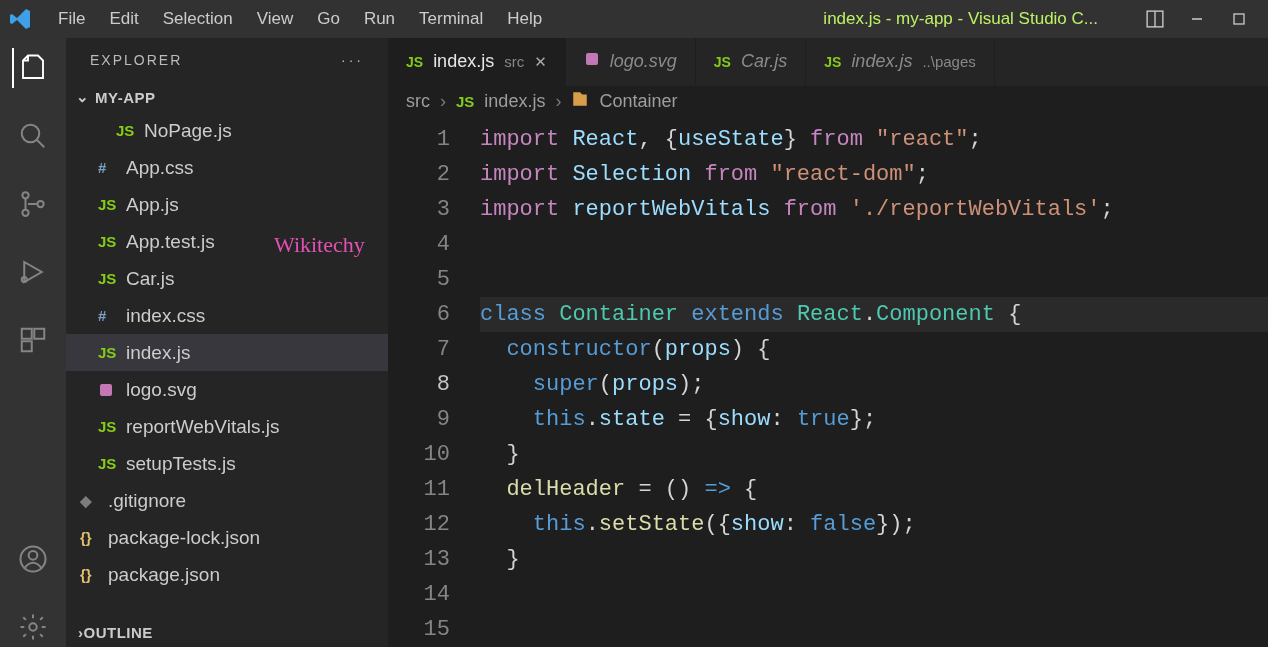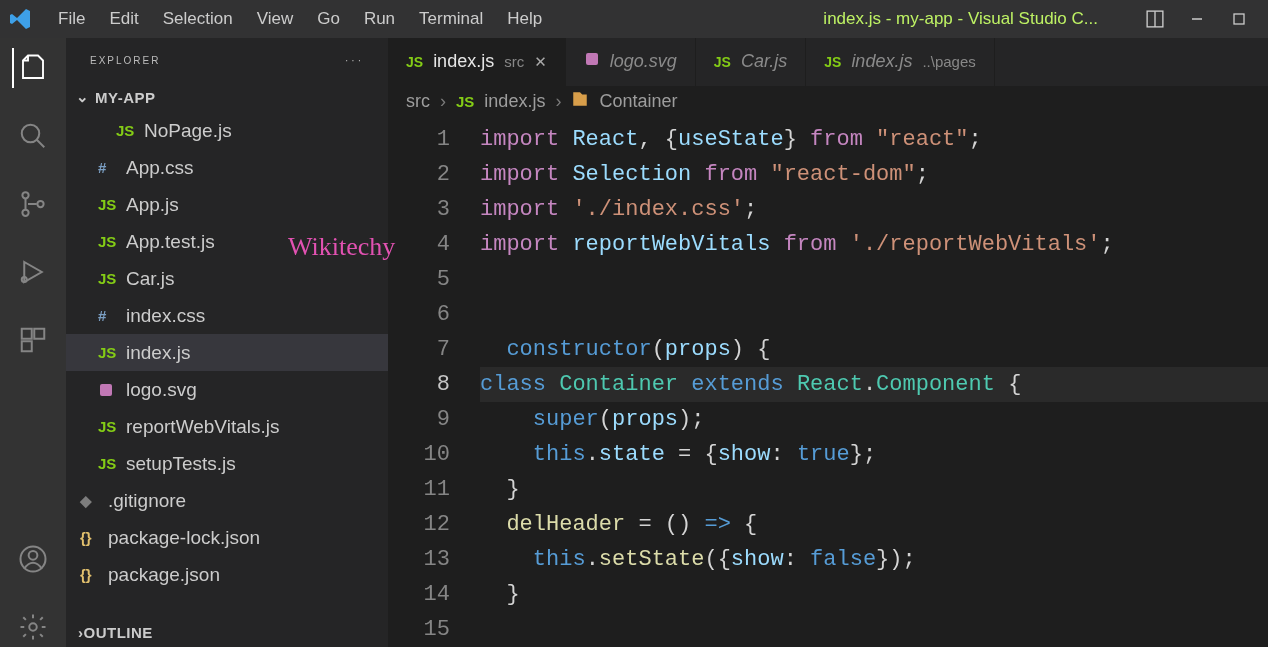--- a/index.html
+++ b/index.html
@@ -9,21 +9,21 @@
 .titlebar .menu-item { padding:0 12px; cursor:pointer; }
 .titlebar .spacer { flex:1; }
 .titlebar .win-title { color:#bef264; }
 .titlebar .win-ctrl { width:42px; height:28px; display:flex; align-items:center; justify-content:center; }
 .main { display:flex; height:609px; }
 .activity-bar { width:66px; background:#333333; display:flex; flex-direction:column; align-items:center; padding-top:10px; gap:28px; }
 .activity-bar .aicon { width:40px; height:40px; display:flex; align-items:center; justify-content:center; color:#858585; }
 .activity-bar .aicon.active { color:#fff; border-left:2px solid #fff; margin-left:-2px; }
 .activity-bar .spacer-v { flex:1; }
 .sidebar { width:322px; background:#252526; display:flex; flex-direction:column; }
-.sidebar-header { height:44px; display:flex; align-items:center; padding:0 24px; font-size:10px; letter-spacing:2px; color:#bbbbbb; justify-content:space-between; }
+.sidebar-header { height:44px; display:flex; align-items:center; padding:0 24px; font-size:14px; letter-spacing:2px; color:#bbbbbb; justify-content:space-between; }
 .section-hdr { height:30px; display:flex; align-items:center; padding:0 10px; font-size:15px; font-weight:bold; color:#cccccc; letter-spacing:0.5px; cursor:pointer; }
 .section-hdr .chev { margin-right:6px; }
 .files { flex:0 0 auto; }
 .file-row { height:37px; display:flex; align-items:center; padding-left:32px; font-size:19px; color:#cccccc; cursor:pointer; position:relative; }
 .file-row.active { background:#37373d; }
 .file-row .ficon { width:28px; display:inline-flex; align-items:center; font-weight:bold; font-size:15px; }
 .ic-js { color:#84cc16; }
 .ic-css { color:#7a9ec2; }
 .ic-svg { color:#c178b5; }
 .ic-git { color:#7d7d7d; }
@@ -44,21 +44,21 @@
 .code-lines { flex:1; padding-top:4px; position:relative; }
 .code-lines .line { height:35px; white-space:pre; position:relative; }
 .hl-line { background:#2a2a2a; }
 .tok-kw { color:#c586c0; }
 .tok-var { color:#9cdcfe; }
 .tok-type { color:#4ec9b0; }
 .tok-str { color:#ce9178; }
 .tok-fn { color:#dcdcaa; }
 .tok-const { color:#569cd6; }
 .tok-pun { color:#d4d4d4; }
-.watermark { position:absolute; left:288px; top:232px; color:#e252b2; font-size:26px; font-family:"Segoe UI"; pointer-events:none; }
+.watermark { position:absolute; left:274px; top:232px; color:#e252b2; font-size:22px; font-family:"Segoe UI"; pointer-events:none; }
 </style>
 </head>
 <body>
 
 <div class="titlebar">
   <svg class="logo" viewBox="0 0 24 24">
       <path fill="#3ea0e8" d="M18 2l4 2v16l-4 2-9-9-5 4-2-1V8l2-1 5 4 9-9z"></path>
     </svg>
   <span id="menu-container"><span class="menu-item">File</span><span class="menu-item">Edit</span><span class="menu-item">Selection</span><span class="menu-item">View</span><span class="menu-item">Go</span><span class="menu-item">Run</span><span class="menu-item">Terminal</span><span class="menu-item">Help</span></span>
   <span class="spacer"></span>
@@ -255,26 +255,25 @@
           <div class="">10</div>
           <div class="">11</div>
           <div class="">12</div>
           <div class="">13</div>
           <div class="">14</div>
           <div class="">15</div>
         </div>
       <div class="code-lines" id="code-lines">
           <div class="line"><span class="tok-kw">import</span> <span class="tok-var">React</span><span class="tok-pun">, {</span><span class="tok-var">useState</span><span class="tok-pun">}</span> <span class="tok-kw">from</span> <span class="tok-str">"react"</span><span class="tok-pun">;</span></div>
           <div class="line"><span class="tok-kw">import</span> <span class="tok-var">Selection</span> <span class="tok-kw">from</span> <span class="tok-str">"react-dom"</span><span class="tok-pun">;</span></div>
-          <div class="line"><span class="tok-kw">import</span> <span class="tok-str">'./index.css'</span><span class="tok-pun">;</span></div>
           <div class="line"><span class="tok-kw">import</span> <span class="tok-var">reportWebVitals</span> <span class="tok-kw">from</span> <span class="tok-str">'./reportWebVitals'</span><span class="tok-pun">;</span></div>
           <div class="line"></div>
           <div class="line"></div>
+          <div class="line hl-line"><span class="tok-const">class</span> <span class="tok-type">Container</span> <span class="tok-const">extends</span> <span class="tok-type">React</span><span class="tok-pun">.</span><span class="tok-type">Component</span> <span class="tok-pun">{</span></div>
           <div class="line">  <span class="tok-const">constructor</span><span class="tok-pun">(</span><span class="tok-var">props</span><span class="tok-pun">) {</span></div>
-          <div class="line hl-line"><span class="tok-const">class</span> <span class="tok-type">Container</span> <span class="tok-const">extends</span> <span class="tok-type">React</span><span class="tok-pun">.</span><span class="tok-type">Component</span> <span class="tok-pun">{</span></div>
           <div class="line">    <span class="tok-const">super</span><span class="tok-pun">(</span><span class="tok-var">props</span><span class="tok-pun">);</span></div>
           <div class="line">    <span class="tok-const">this</span><span class="tok-pun">.</span><span class="tok-var">state</span> <span class="tok-pun">= {</span><span class="tok-var">show</span><span class="tok-pun">:</span> <span class="tok-const">true</span><span class="tok-pun">};</span></div>
           <div class="line">  <span class="tok-pun">}</span></div>
           <div class="line">  <span class="tok-fn">delHeader</span> <span class="tok-pun">= () </span><span class="tok-const">=&gt;</span><span class="tok-pun"> {</span></div>
           <div class="line">    <span class="tok-const">this</span><span class="tok-pun">.</span><span class="tok-fn">setState</span><span class="tok-pun">({</span><span class="tok-var">show</span><span class="tok-pun">:</span> <span class="tok-const">false</span><span class="tok-pun">});</span></div>
           <div class="line">  <span class="tok-pun">}</span></div>
         </div>
     </div>
   </div>
 </div>

